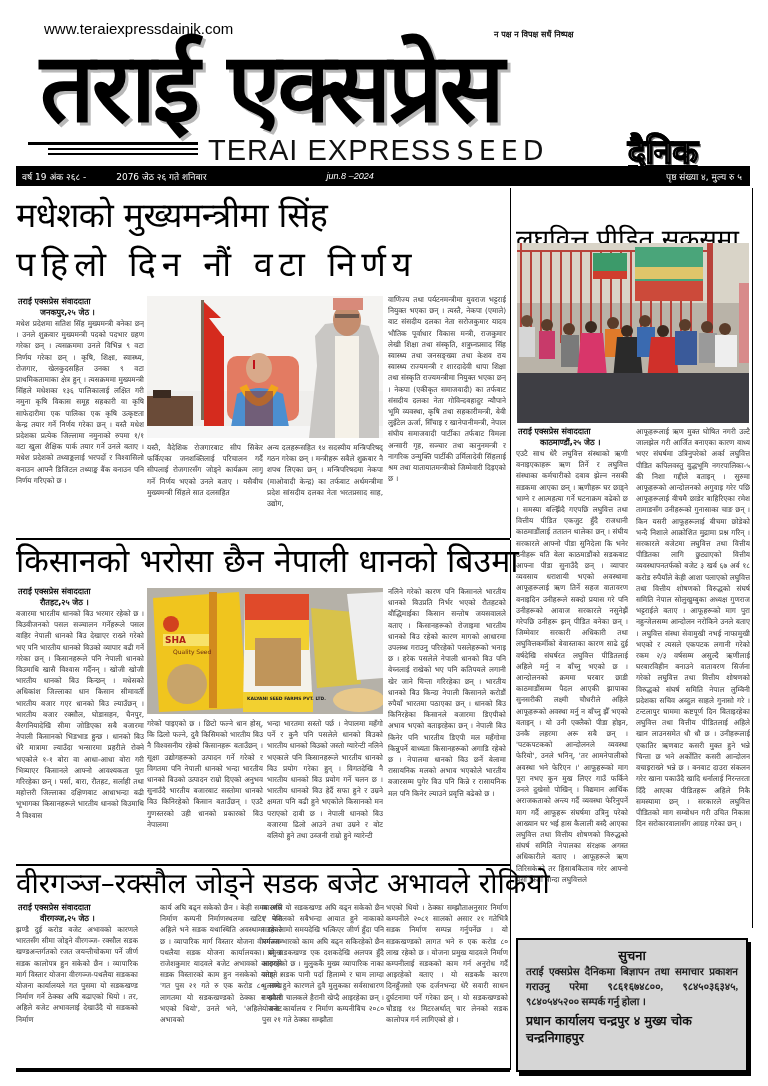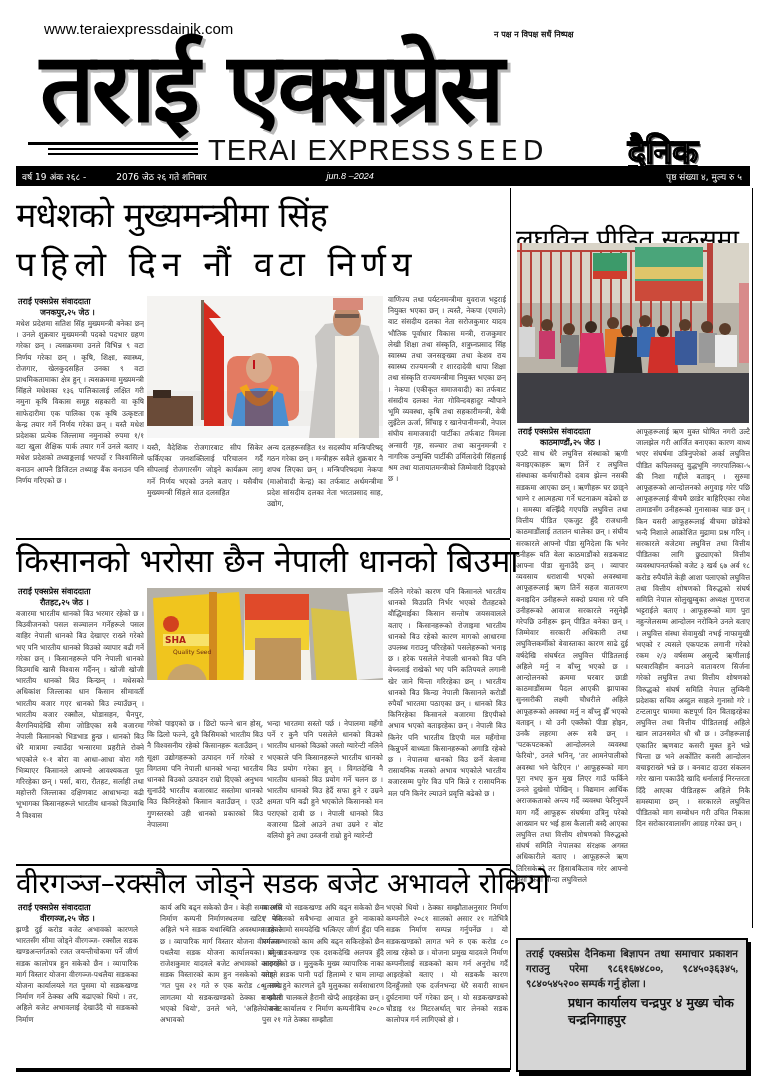--- a/index.html
+++ b/index.html
@@ -35,27 +35,27 @@
   
   .byline { font-size: 8px; font-weight: bold; line-height: 11px; }
   .byline .l2 { padding-left: 22px; display: block; }
   .col { font-size: 7.3px; line-height: 11.2px; color: #333; text-align: justify; overflow: hidden; }
   .col p { margin: 0; }
 
   
   .photo { overflow: hidden; }
   .ph-cm { left: 147px; top: 296px; width: 236px; height: 142px; background: linear-gradient(180deg,#f1f0ee 0%,#e8e6e2 60%,#d8d3cc 100%); }
   .ph-prot { left: 517px; top: 243px; width: 232px; height: 180px; background: #8a8478; }
-  .ph-rice { left: 147px; top: 588px; width: 236px; height: 92px; background: #0369a1; }
+  .ph-rice { left: 147px; top: 588px; width: 236px; height: 126px; background: #0369a1; }
 
   
   .notice { left: 516px; top: 938px; width: 232px; height: 134px; background: #d6d6d6; border: 2px solid #000; box-shadow: 3px 4px 0 #000; padding: 6px 8px; }
   .notice .title { text-align: center; font-size: 13px; font-weight: bold; }
   .notice .body { font-size: 10.2px; line-height: 15px; font-weight: bold; color: #222; text-align: justify; font-family: Liberation Serif, serif; }
-  .notice .office { font-size: 12.5px; line-height: 17px; font-weight: bold; margin-top: 3px; margin-left: 42px; }
+  .notice .office { font-size: 12.5px; line-height: 17px; font-weight: bold; margin-top: 3px; }
 </style>
 </head>
 <body>
 
 <div class="abs site-url">www.teraiexpressdainik.com</div>
 <div class="abs tagline">न पक्ष न विपक्ष सधैं निष्पक्ष</div>
 <div class="abs mast-title">तराई एक्सप्रेस</div>
 <div class="abs mast-lines">
   <div style="height:3px;width:170px"></div>
   <div style="height:2px;width:150px;margin-left:20px"></div>
@@ -267,15 +267,16 @@
     <p>कारणले यो सडकखण्ड अघि बढ्न सकेको छैन ।' नेपालको सबैभन्दा आयात हुने नाकाको सडक लामो समयदेखि भत्किएर जीर्ण हुँदा पनि मर्मतसम्भारको काम अघि बढ्न सकिरहेको छैन । यो सडकखण्ड एक दशकदेखि अलपत्र हुँदै आइरहेको छ । मुलुककै मुख्य व्यापारिक नाका जोड्ने सडक पानी पर्दा हिलाम्मे र घाम लाग्दा धुलाम्मे हुने कारणले दुवै मुलुकका सर्वसाधारण र सवारी चालकले हैरानी खेप्दै आइरहेका छन् । योजना कार्यालय र निर्माण कम्पनीबिच २०८० पुस २१ गते ठेक्का सम्झौता</p>
   </div>
 <div class="abs col" style="left:386px;top:902px;width:122px;height:164px">
     <p>भएको थियो । ठेक्का सम्झौताअनुसार निर्माण कम्पनीले २०८१ सालको असार २१ गतेभित्रै सडक निर्माण सम्पन्न गर्नुपर्नेछ । यो सडकखण्डको लागत भने रु एक करोड ८० लाख रहेको छ । योजना प्रमुख यादवले निर्माण कम्पनीलाई सडकको काम गर्न अनुरोध गर्दै आइरहेको बताए । यो सडककै कारण दिनहुँजसो एक दर्जनभन्दा धेरै सवारी साधन दुर्घटनामा पर्ने गरेका छन् । यो सडकखण्डको चौडाइ १४ मिटरअर्थात् चार लेनको सडक कालोपत्र गर्न लागिएको हो ।</p>
   </div>
 
 <div class="abs rule" style="left:16px;top:1068px;width:494px;height:4px"></div>
 <div class="abs vrule" style="left:510px;top:866px;height:204px"></div>
 
 <div class="abs notice">
+  <div class="title">सुचना</div>
   <div class="body">तराई एक्सप्रेस दैनिकमा बिज्ञापन तथा समाचार प्रकाशन गराउनु परेमा ९८६१६७४८००, ९८४५०३६३४५, ९८४०५४५२०० सम्पर्क गर्नु होला ।</div>
   <div class="office">प्रधान कार्यालय चन्द्रपुर ४ मुख्य चोक चन्द्रनिगाहपुर</div>
 </div>
 
 </body></html>

